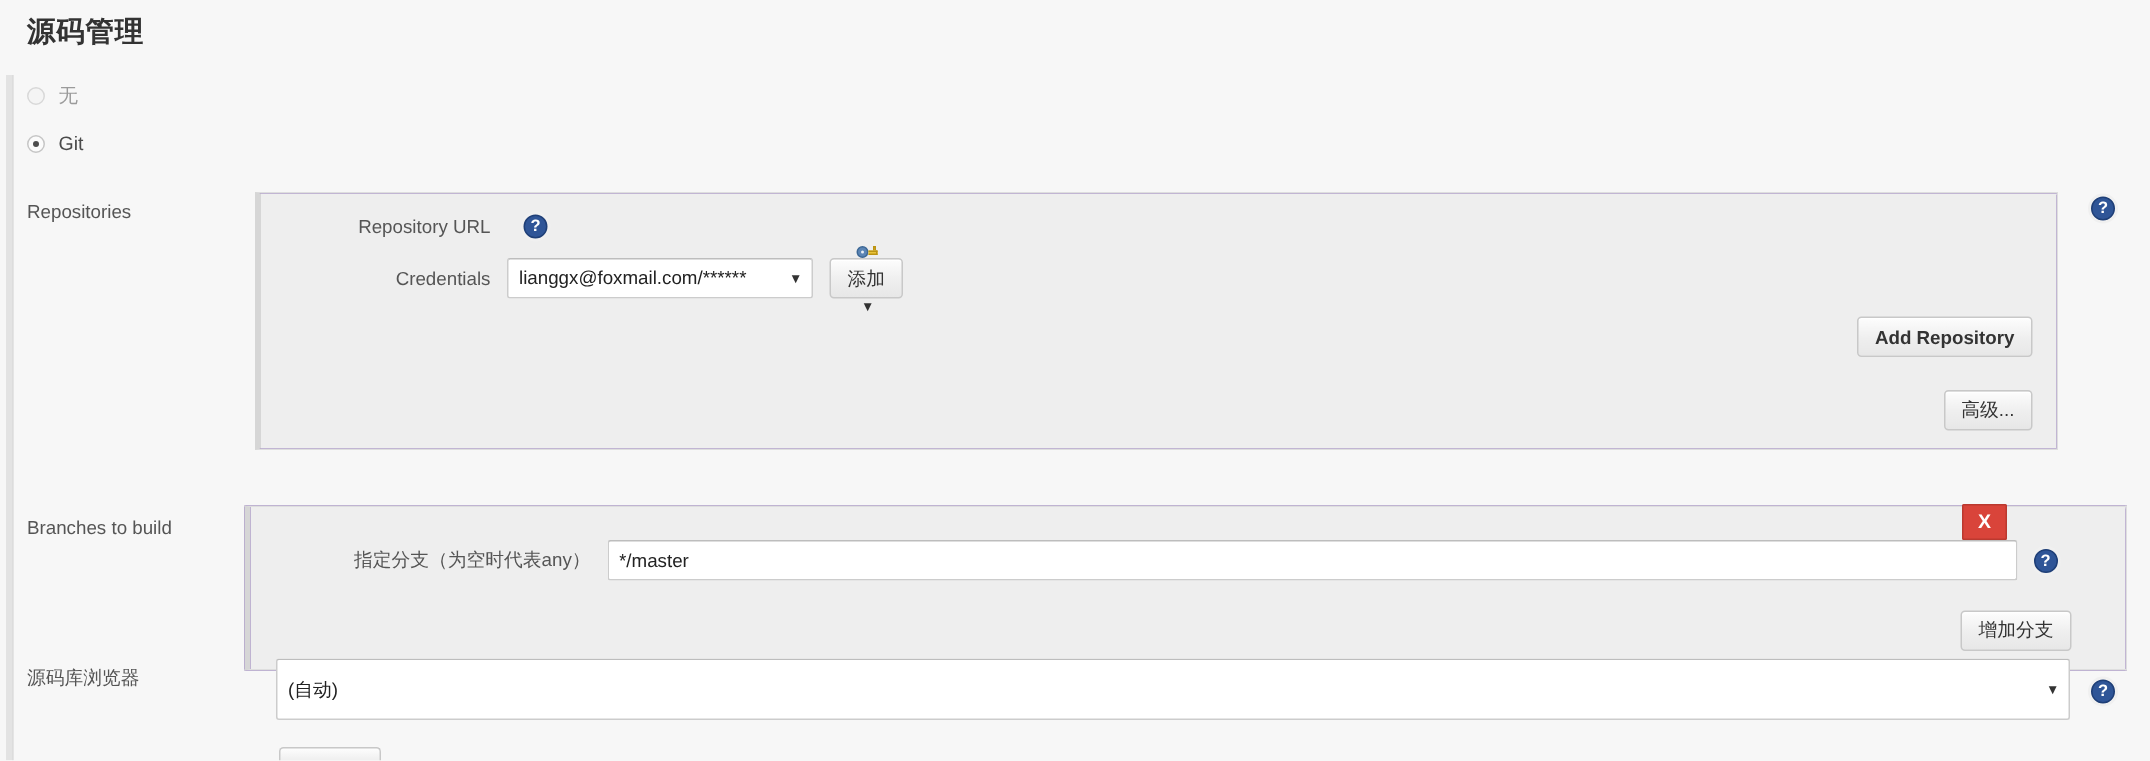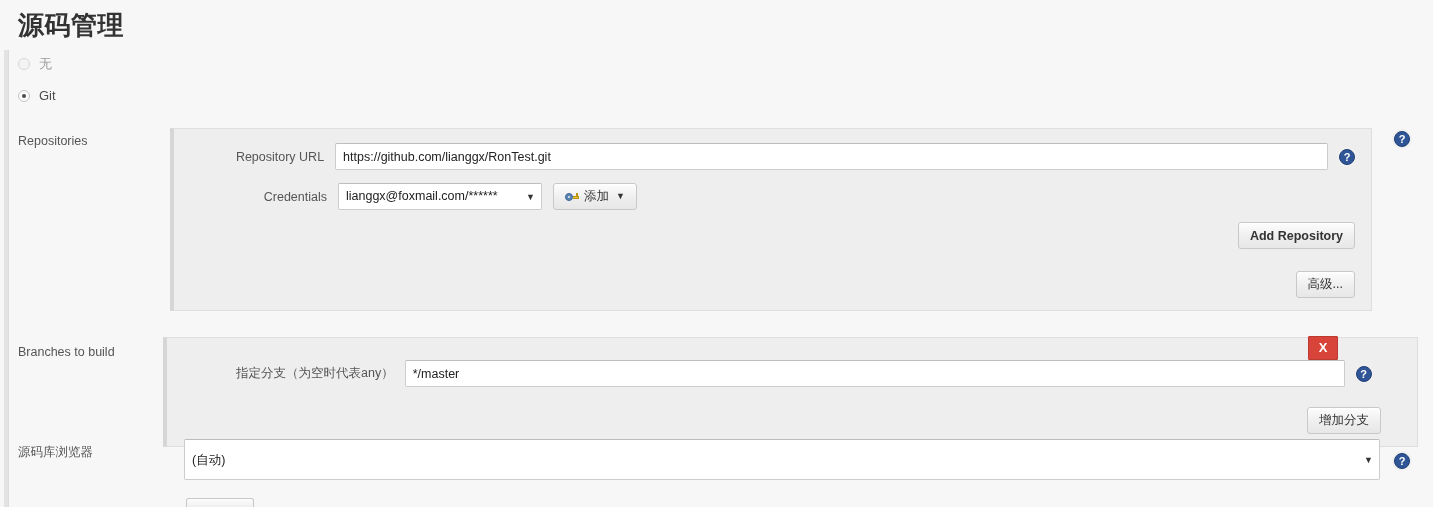--- a/index.html
+++ b/index.html
@@ -15,21 +15,21 @@
     height: 507px;
     background: #f7f7f7;
     overflow: hidden;
   }
 
   
   .page-title {
     position: absolute;
     left: 18px;
     top: 8px;
-    font-size: 26px;
+    font-size: 19px;
     font-weight: bold;
     color: #333333;
     letter-spacing: 0.5px;
   }
 
   
   .left-rail {
     position: absolute;
     left: 4px;
     top: 50px;
@@ -164,20 +164,21 @@
     font-size: 12.5px;
     color: #333333;
     background: linear-gradient(to bottom, #fdfdfd 0%, #efefef 52%, #e7e7e7 100%);
     border: 1px solid #c8c8c8;
     border-radius: 3px;
     padding: 0 11px;
     height: 27px;
     cursor: pointer;
     white-space: nowrap;
     box-shadow: 0 1px 0 rgba(255,255,255,0.85) inset;
+    flex-direction: column;
   }
   .btn.bold { font-weight: bold; }
 
   
   .key-icon {
     position: relative;
     width: 14px;
     height: 10px;
     flex: 0 0 auto;
   }
@@ -294,21 +295,20 @@
   </div>
 
   <div class="form-row" style="left:18px; top:128px; width:1400px;">
     <div class="row-label" style="padding-top:6px;">Repositories</div>
 
     <div class="panel" style="width:1202px;">
       <div class="panel-inner">
 
         <div class="field-row">
           <div class="field-label lbl-w1">Repository URL</div>
-          <input class="text" style="width: 1014px;" type="text" value="https://github.com/lianggx/RonTest.git">
           <span class="help-icon" style="margin-left:11px;">?</span>
         </div>
 
         <div class="field-row" style="margin-bottom:6px;">
           <div class="field-label lbl-w1">Credentials</div>
 
           <span class="select-wrap">
             <select class="sel" style="width:204px;">
               <option>lianggx@foxmail.com/******</option>
             </select>

